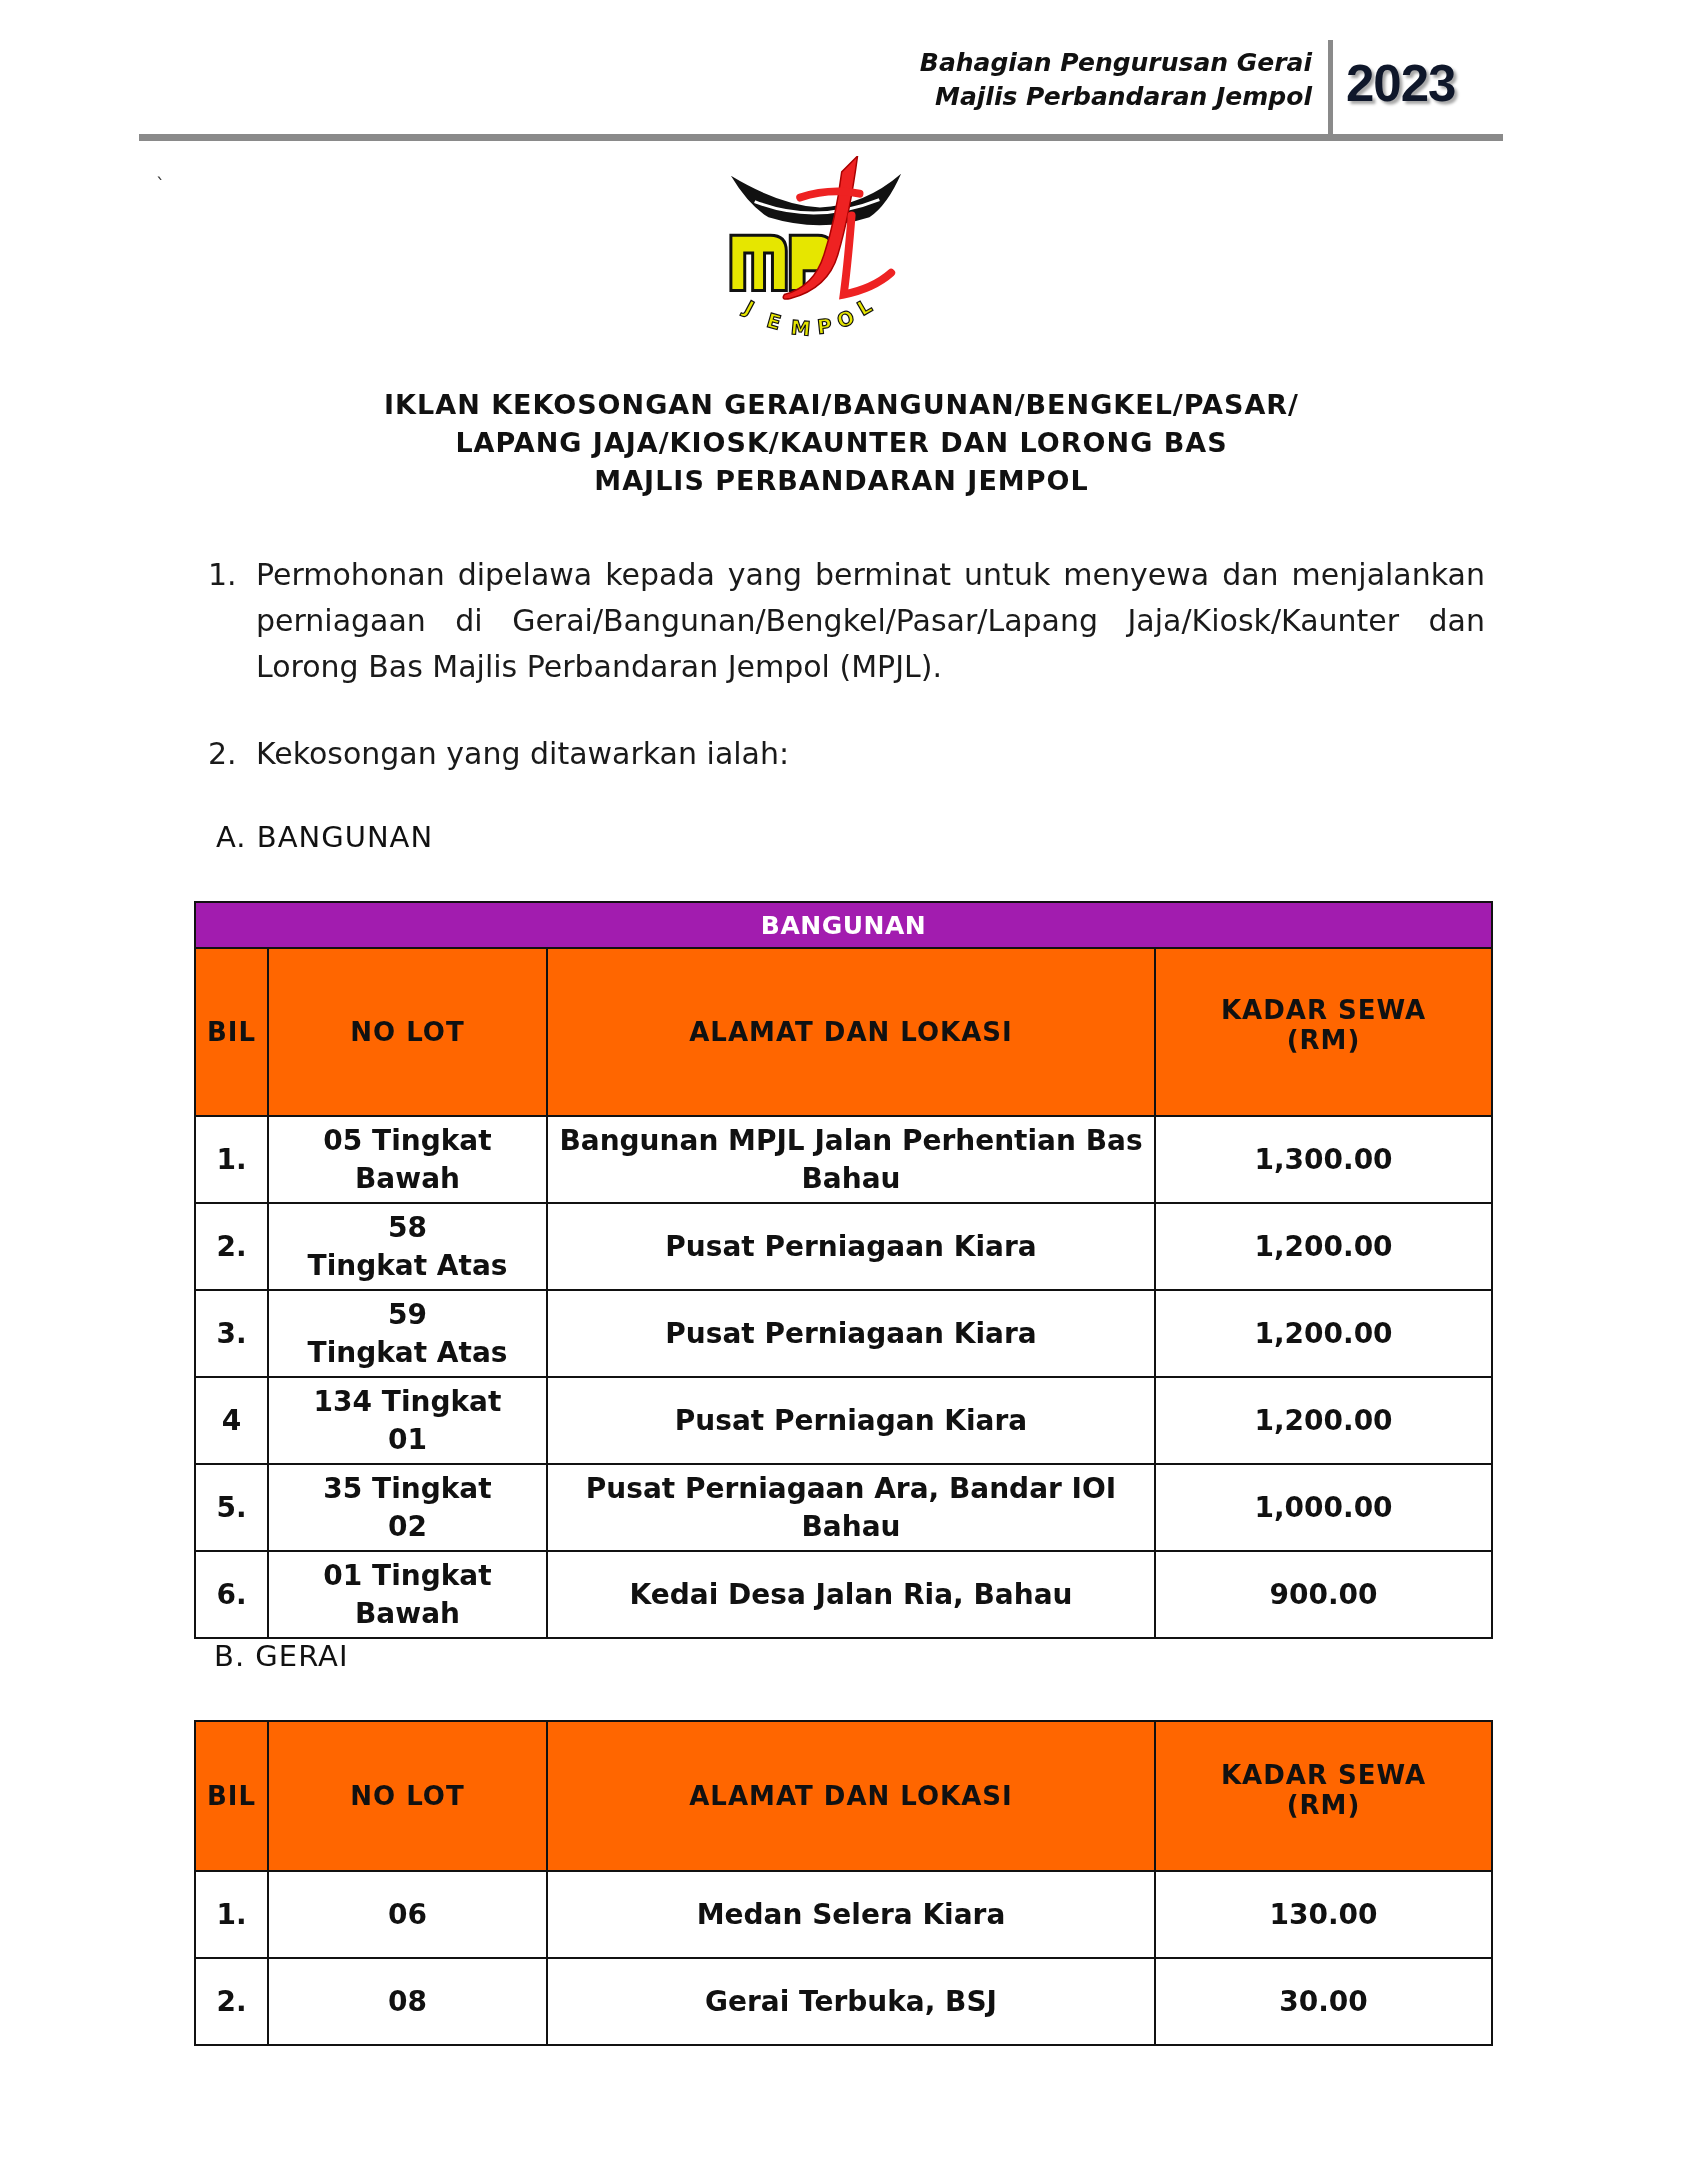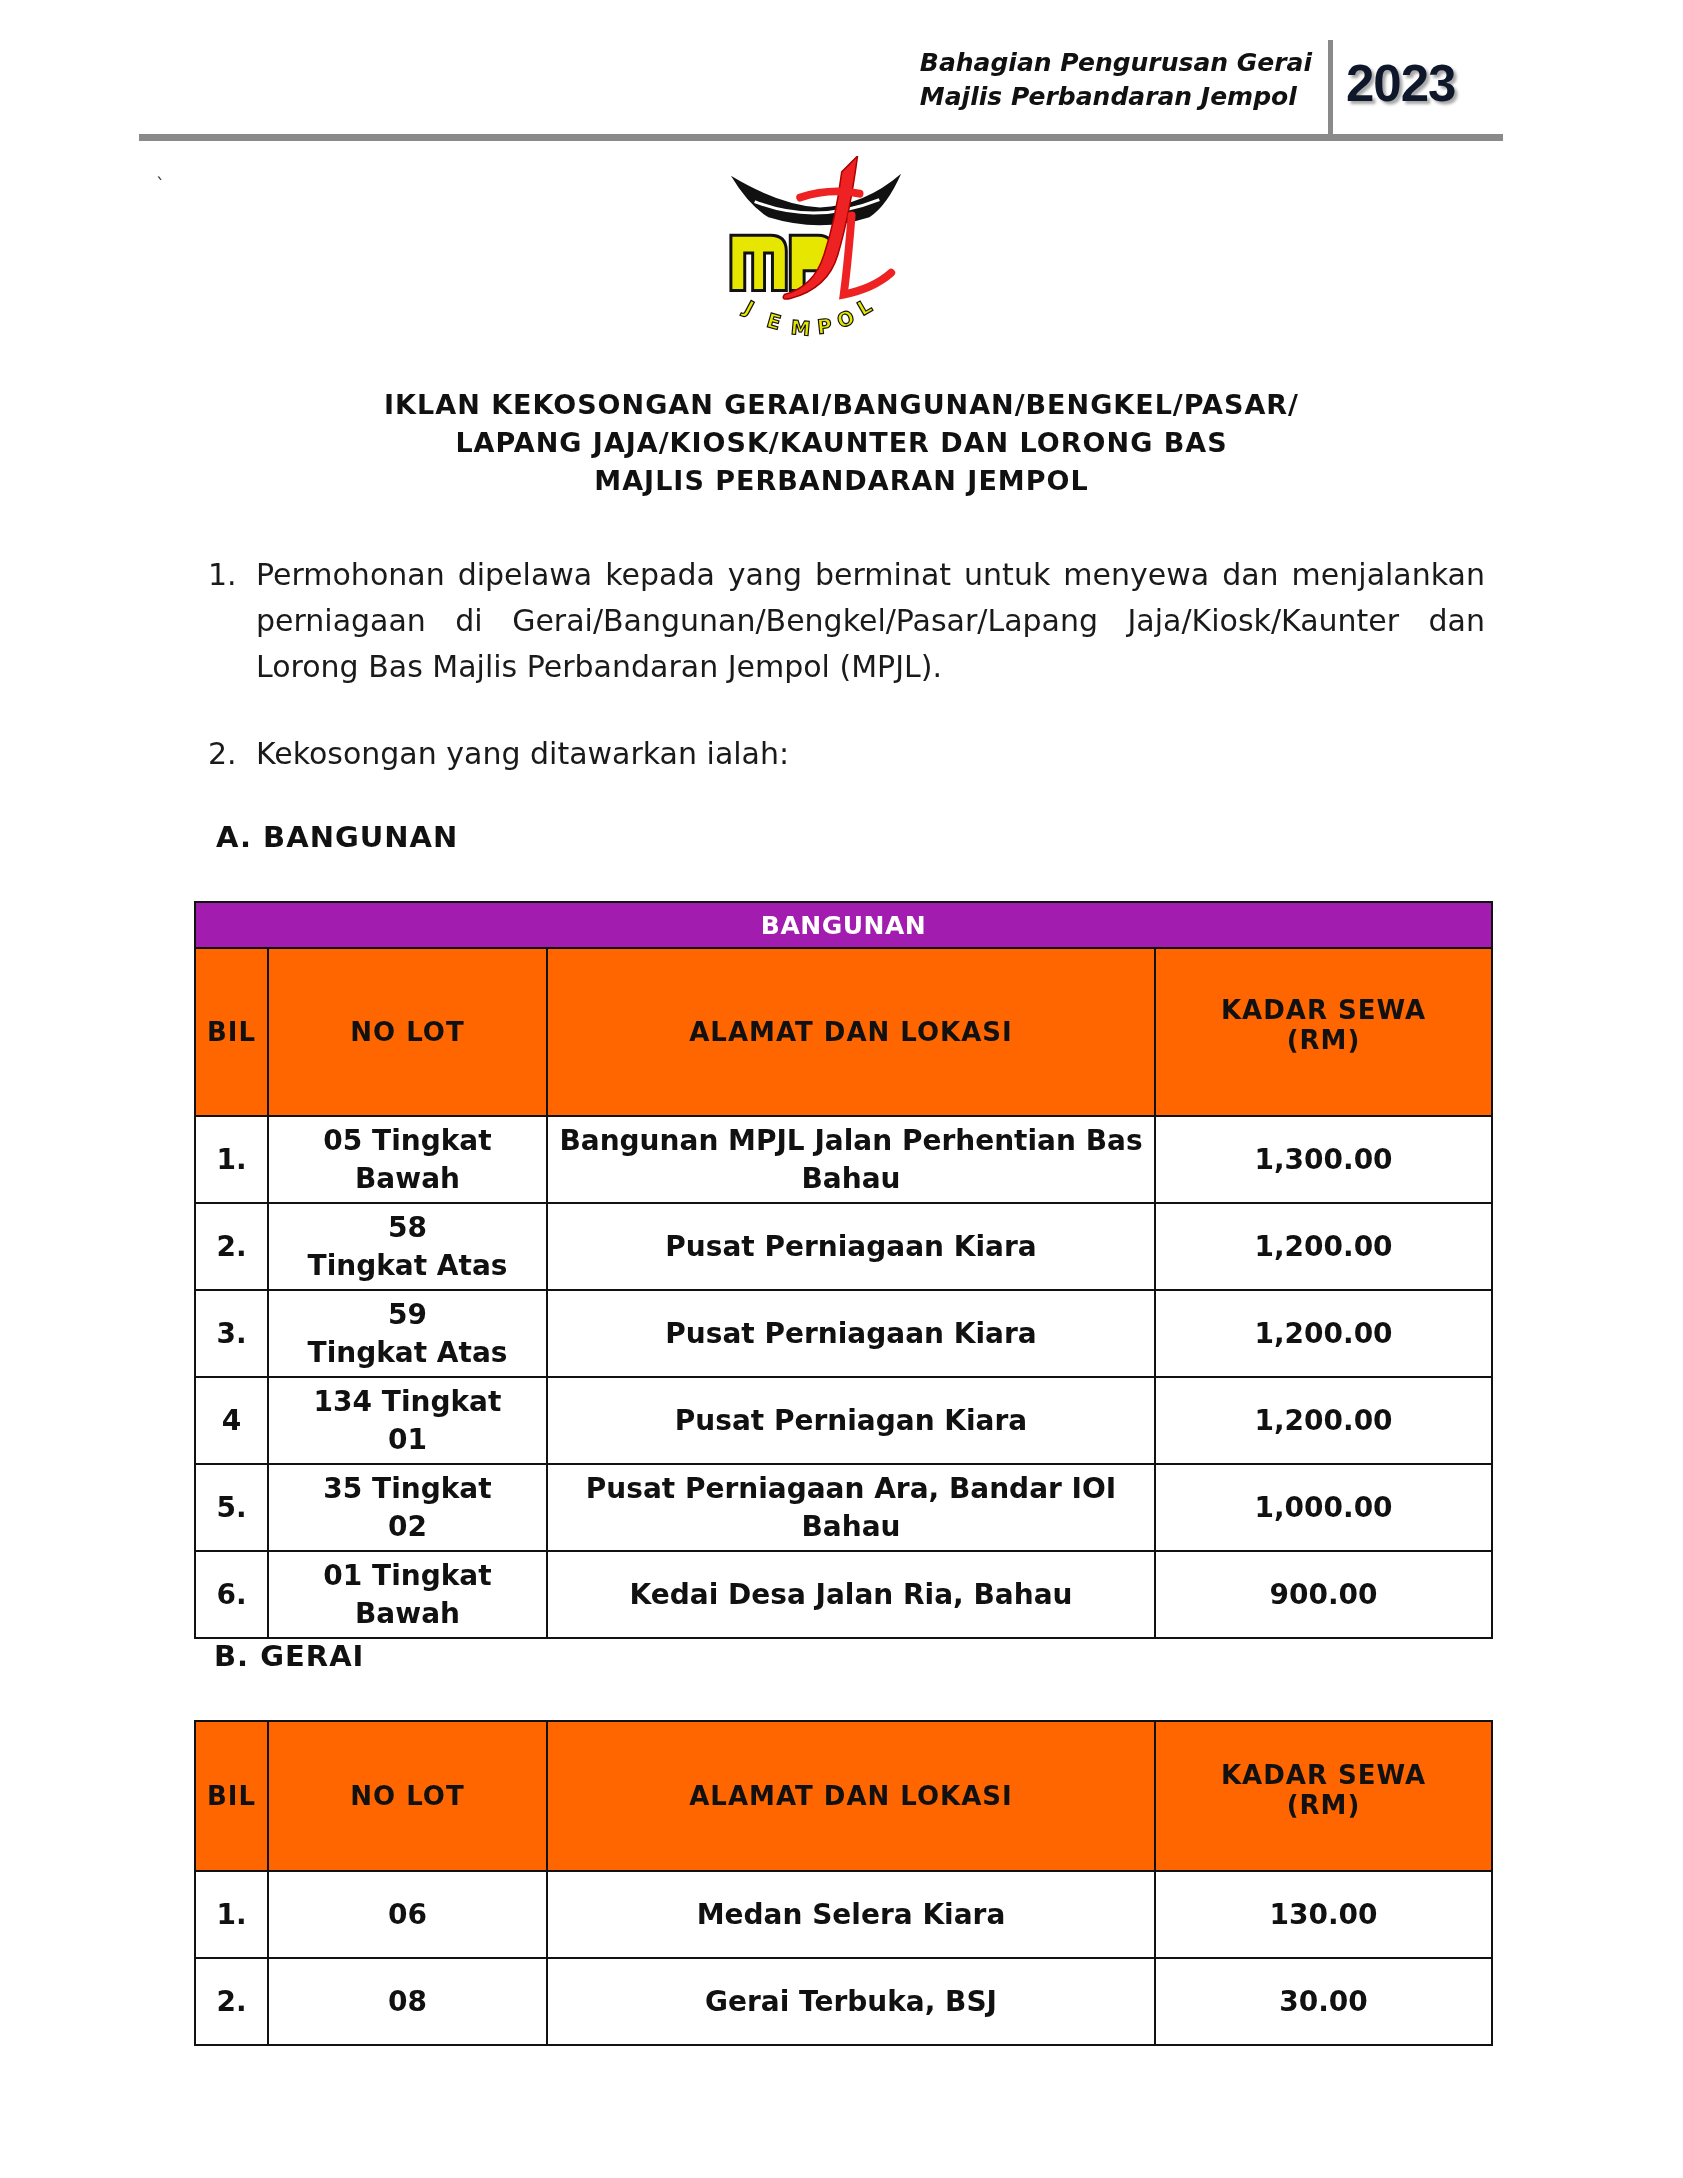--- a/index.html
+++ b/index.html
@@ -1,40 +1,40 @@
 <!DOCTYPE html>
 <html><head>
 <meta charset="utf-8">
 <style>
   html, body { margin:0; padding:0; background:#ffffff; }
   body { width:1683px; height:2178px; position:relative; overflow:hidden; font-family:"DejaVu Sans", "Liberation Sans", sans-serif; color:#111; }
   .abs { position:absolute; }
 
   
-  .hdr-text { right:371px; top:46px; text-align:left; font-family:"DejaVu Sans", sans-serif; font-weight:bold; font-style:italic; font-size:25px; line-height:34px; color:#111; white-space:nowrap; }
+  .hdr-text { right:371px; top:46px; text-align:right; font-family:"DejaVu Sans", sans-serif; font-weight:bold; font-style:italic; font-size:25px; line-height:34px; color:#111; white-space:nowrap; }
   .hdr-vline { left:1328px; top:40px; width:5px; height:99px; background:#8a8a8a; }
   .hdr-year { left:1346px; top:57px; font-family:"Liberation Sans", sans-serif; font-weight:bold; font-size:51px; line-height:53px; color:#0f172a; text-shadow:3px 3px 3px rgba(0,0,0,0.35); letter-spacing:-1px; }
   .hdr-hline { left:139px; top:134px; width:1364px; height:7px; background:#8a8a8a; }
 
   .tick { left:156px; top:174px; font-size:18px; color:#333; }
 
   .logo { left:721px; top:156px; width:188px; height:193px; }
 
   
   .title { left:0; width:1683px; top:386px; text-align:center; font-family:"DejaVu Sans", sans-serif; font-weight:bold; font-size:27px; line-height:38px; letter-spacing:1px; color:#111; }
   .title div { white-space:nowrap; }
 
   
   .para { left:208px; width:1277px; font-family:"DejaVu Sans", sans-serif; font-size:30px; line-height:46px; color:#1a1a1a; }
   .para .num { position:absolute; left:0; top:0; }
   .para .body { margin-left:48px; text-align:justify; text-align-last:left; }
   .p1 { top:552px; }
   .p2 { top:731px; }
 
-  .sec { font-family:"DejaVu Sans", sans-serif; font-weight:bold; font-size:29px; letter-spacing:1px; color:#111; white-space:nowrap; }
+  .sec { font-family:"DejaVu Sans", sans-serif; font-weight:normal; font-size:29px; letter-spacing:1px; color:#111; white-space:nowrap; }
   .secA { left:216px; top:820px; }
   .secB { left:214px; top:1639px; }
 
   
   table.tbl { position:absolute; left:194px; width:1297px; border-collapse:collapse; table-layout:fixed; font-family:"DejaVu Sans", sans-serif; }
   table.tbl td, table.tbl th { border:2.5px solid #111; text-align:center; vertical-align:middle; padding:0; color:#111; }
   table.tbl .cap th { background:#a21caf; color:#ffffff; font-weight:bold; font-size:25px; height:44px; letter-spacing:0.5px; }
   table.tbl .head th { background:#ff6600; font-weight:bold; font-size:26px; letter-spacing:1px; line-height:30px; }
   table.tbl td { background:#fff; font-weight:bold; font-size:28px; line-height:38px; }
   .t1 { top:901px; }

